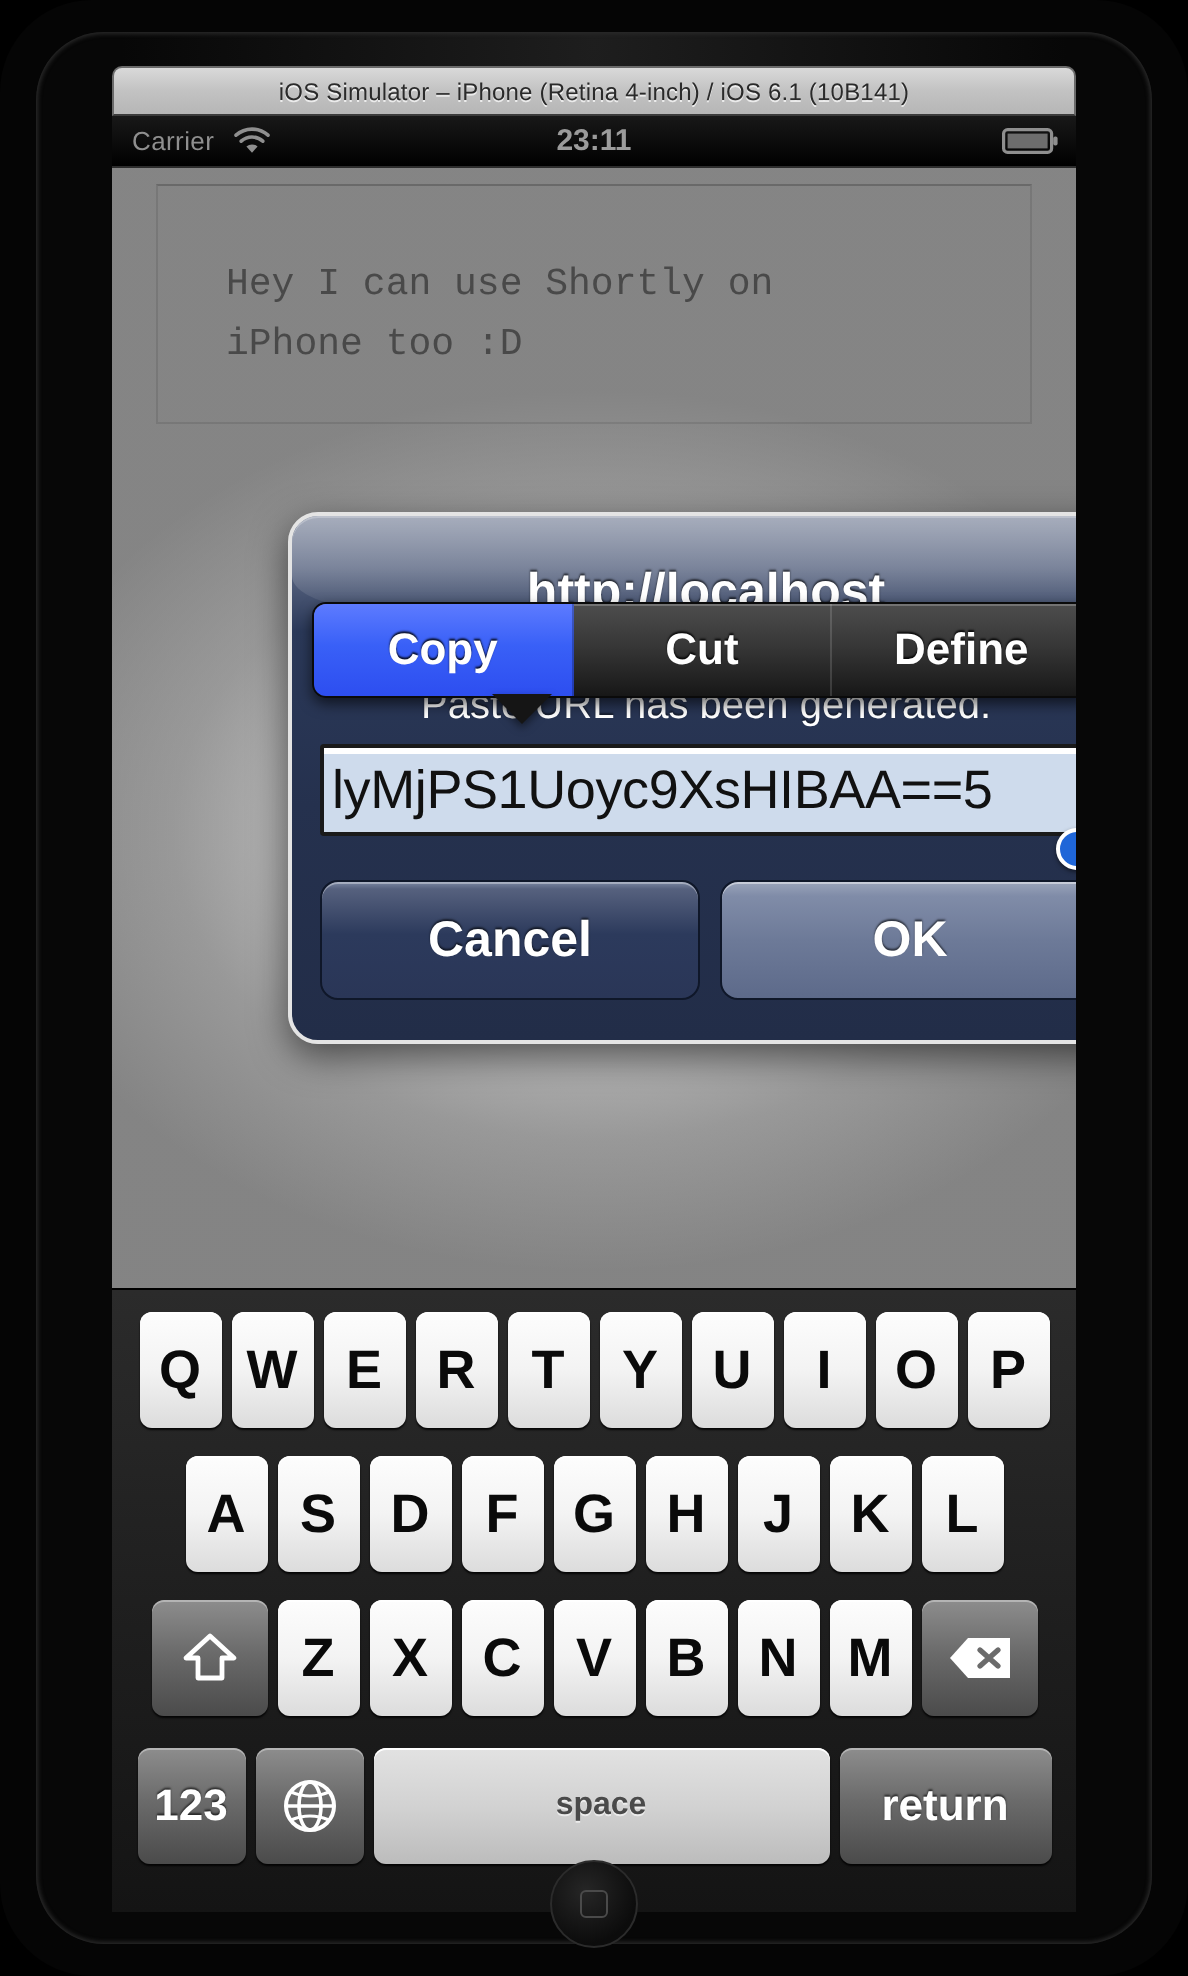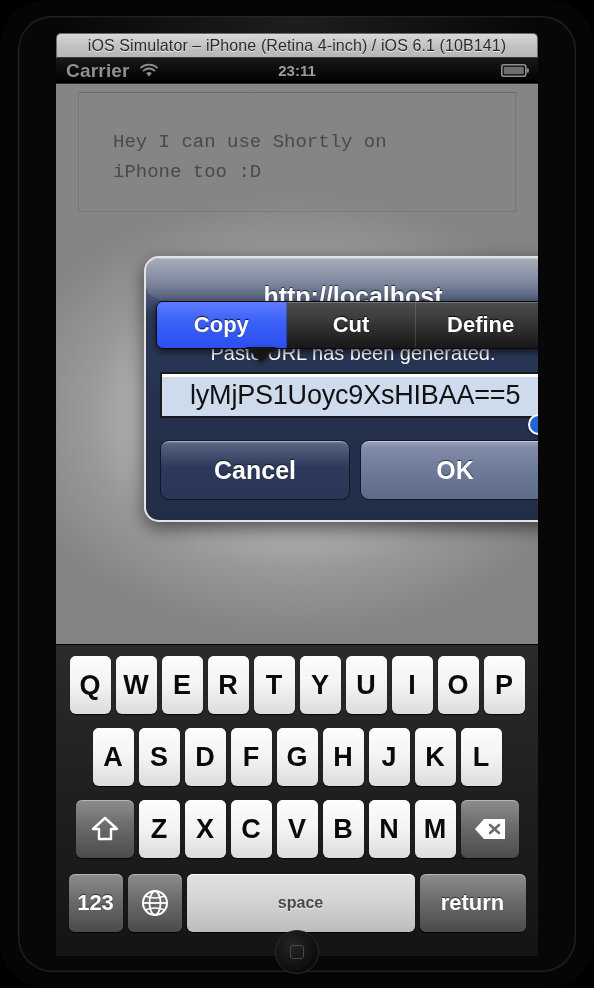--- a/index.html
+++ b/index.html
@@ -30,21 +30,21 @@
   #titlebar {
     position: absolute;
     left: 56px; top: 33px; width: 482px; height: 25px;
     background: linear-gradient(to bottom, #d9d9d9 0%, #c2c2c2 50%, #b6b6b6 100%);
     border: 1px solid #6a6a6a;
     border-bottom: 1px solid #3b3b3b;
     border-radius: 5px 5px 0 0;
     display: flex; align-items: center; justify-content: center;
   }
   #titlebar-label {
-    font-size: 16px; color: #2a2a2a;
+    font-size: 12px; color: #2a2a2a;
     letter-spacing: 0.1px;
     text-shadow: 0 1px 0 rgba(255,255,255,.7);
     white-space: nowrap;
   }
 
   
   #screen {
     position: absolute;
     left: 56px; top: 58px; width: 482px; height: 898px;
     overflow: hidden;
@@ -52,21 +52,21 @@
   }
 
   
   #statusbar {
     position: absolute; left: 0; top: 0; width: 482px; height: 26px;
     background: linear-gradient(to bottom, #181818 0%, #0b0b0b 55%, #000 100%);
     border-bottom: 1px solid #2c2c2c;
     display: flex; align-items: center;
   }
   #carrier-label {
-    margin-left: 10px; font-size: 19px; font-weight: bold;
+    margin-left: 10px; font-size: 13px; font-weight: normal;
     color: #8f8f8f; letter-spacing: .2px;
   }
   #wifi-icon { margin-left: 9px; width: 20px; height: 15px; display:block; }
   #clock-label {
     position: absolute; left: 0; right: 0; text-align: center;
     font-size: 15px; font-weight: bold; color: #9b9b9b;
   }
   #battery-icon { position: absolute; right: 9px; width: 28px; height: 13px; }
 
   
@@ -142,21 +142,21 @@
     text-shadow: 0 -1px 1px rgba(0,0,0,.5);
   }
 
   
   #text-field {
     position: absolute; left: 14px; top: 114px; width: 390px; height: 46px;
     background: #ffffff;
     border: 2px solid #1a1a1a;
     border-radius: 2px;
     overflow: hidden;
-    display: flex; align-items: center; padding-left: 24px;
+    display: flex; align-items: center;
   }
   #field-selection {
     position: absolute; left: 0; top: 3px; height: 40px; width: 100%;
     background: #cedbec;
   }
   #field-value {
     position: relative;
     font-size: 27px; color: #111; white-space: nowrap;
     margin-left: 4px; letter-spacing: -.2px;
   }

